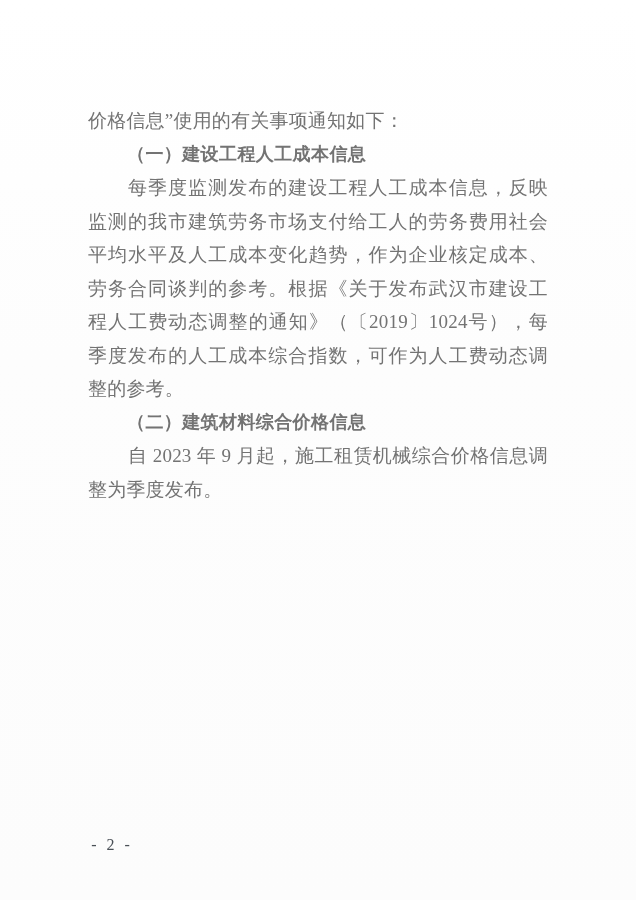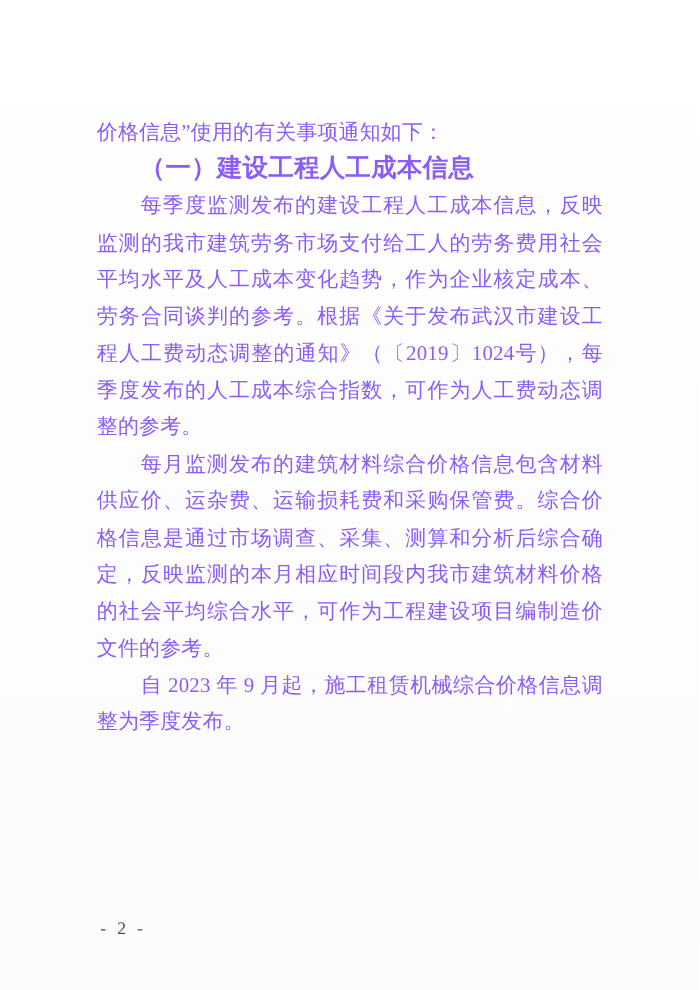--- a/index.html
+++ b/index.html
@@ -34,21 +34,21 @@
     top: 104px;
     width: 460px;
     z-index: 1;
   }
 
   
   .line,
   .para,
   .heading-1,
   .heading-2 {
-    color: #8b5cf6;
+    color: #737373;
     line-height: 33.5px;
     letter-spacing: 0.2px;
     text-align: justify;
     text-justify: inter-ideograph;
     word-break: break-all;
   }
 
   
   .line.cont {
     font-size: 19px;
@@ -61,24 +61,24 @@
     font-size: 19.5px;
     font-weight: bold;
     text-indent: 39px;
     font-family: "DejaVu Sans", "Liberation Sans", sans-serif;
     letter-spacing: 0px;
     margin-top: 1px;
   }
 
   
   .heading-2 {
-    font-size: 23px;
+    font-size: 18px;
     font-weight: bold;
     text-indent: 39px;
-    font-family: Liberation Mono, monospace;
+    font-family: Liberation Sans, sans-serif;
     letter-spacing: 0.4px;
   }
 
   
   .para {
     font-size: 19px;
     text-indent: 40px;
     font-family: "Liberation Serif", "DejaVu Serif", serif;
   }
 
@@ -103,22 +103,22 @@
 
   <div class="content">
 
     <div class="line cont">价格信息”使用的有关事项通知如下：</div>
 
 
     <div class="heading-2">（一）建设工程人工成本信息</div>
 
     <div class="para">每季度监测发布的建设工程人工成本信息，反映监测的我市建筑劳务市场支付给工人的劳务费用社会平均水平及人工成本变化趋势，作为企业核定成本、劳务合同谈判的参考。根据《关于发布武汉市建设工程人工费动态调整的通知》（〔2019〕1024号），每季度发布的人工成本综合指数，可作为人工费动态调整的参考。</div>
 
+    <div class="heading-2">（二）建筑材料综合价格信息</div>
 
-    <div class="para">每月监测发布的建筑材料综合价格信息包含材料供应价、运杂费、运输损耗费和采购保管费。综合价格信息是通过市场调查、采集、测算和分析后综合确定，反映监测的本月相应时间段内我市建筑材料价格的社会平均综合水平，可作为工程建设项目编制造价文件的参考。</div>
 
 
 
     <div class="para">自 2023 年 9 月起，施工租赁机械综合价格信息调整为季度发布。</div>
 
   </div>
 
   <div class="page-number">- 2 -</div>
 
 </div>

